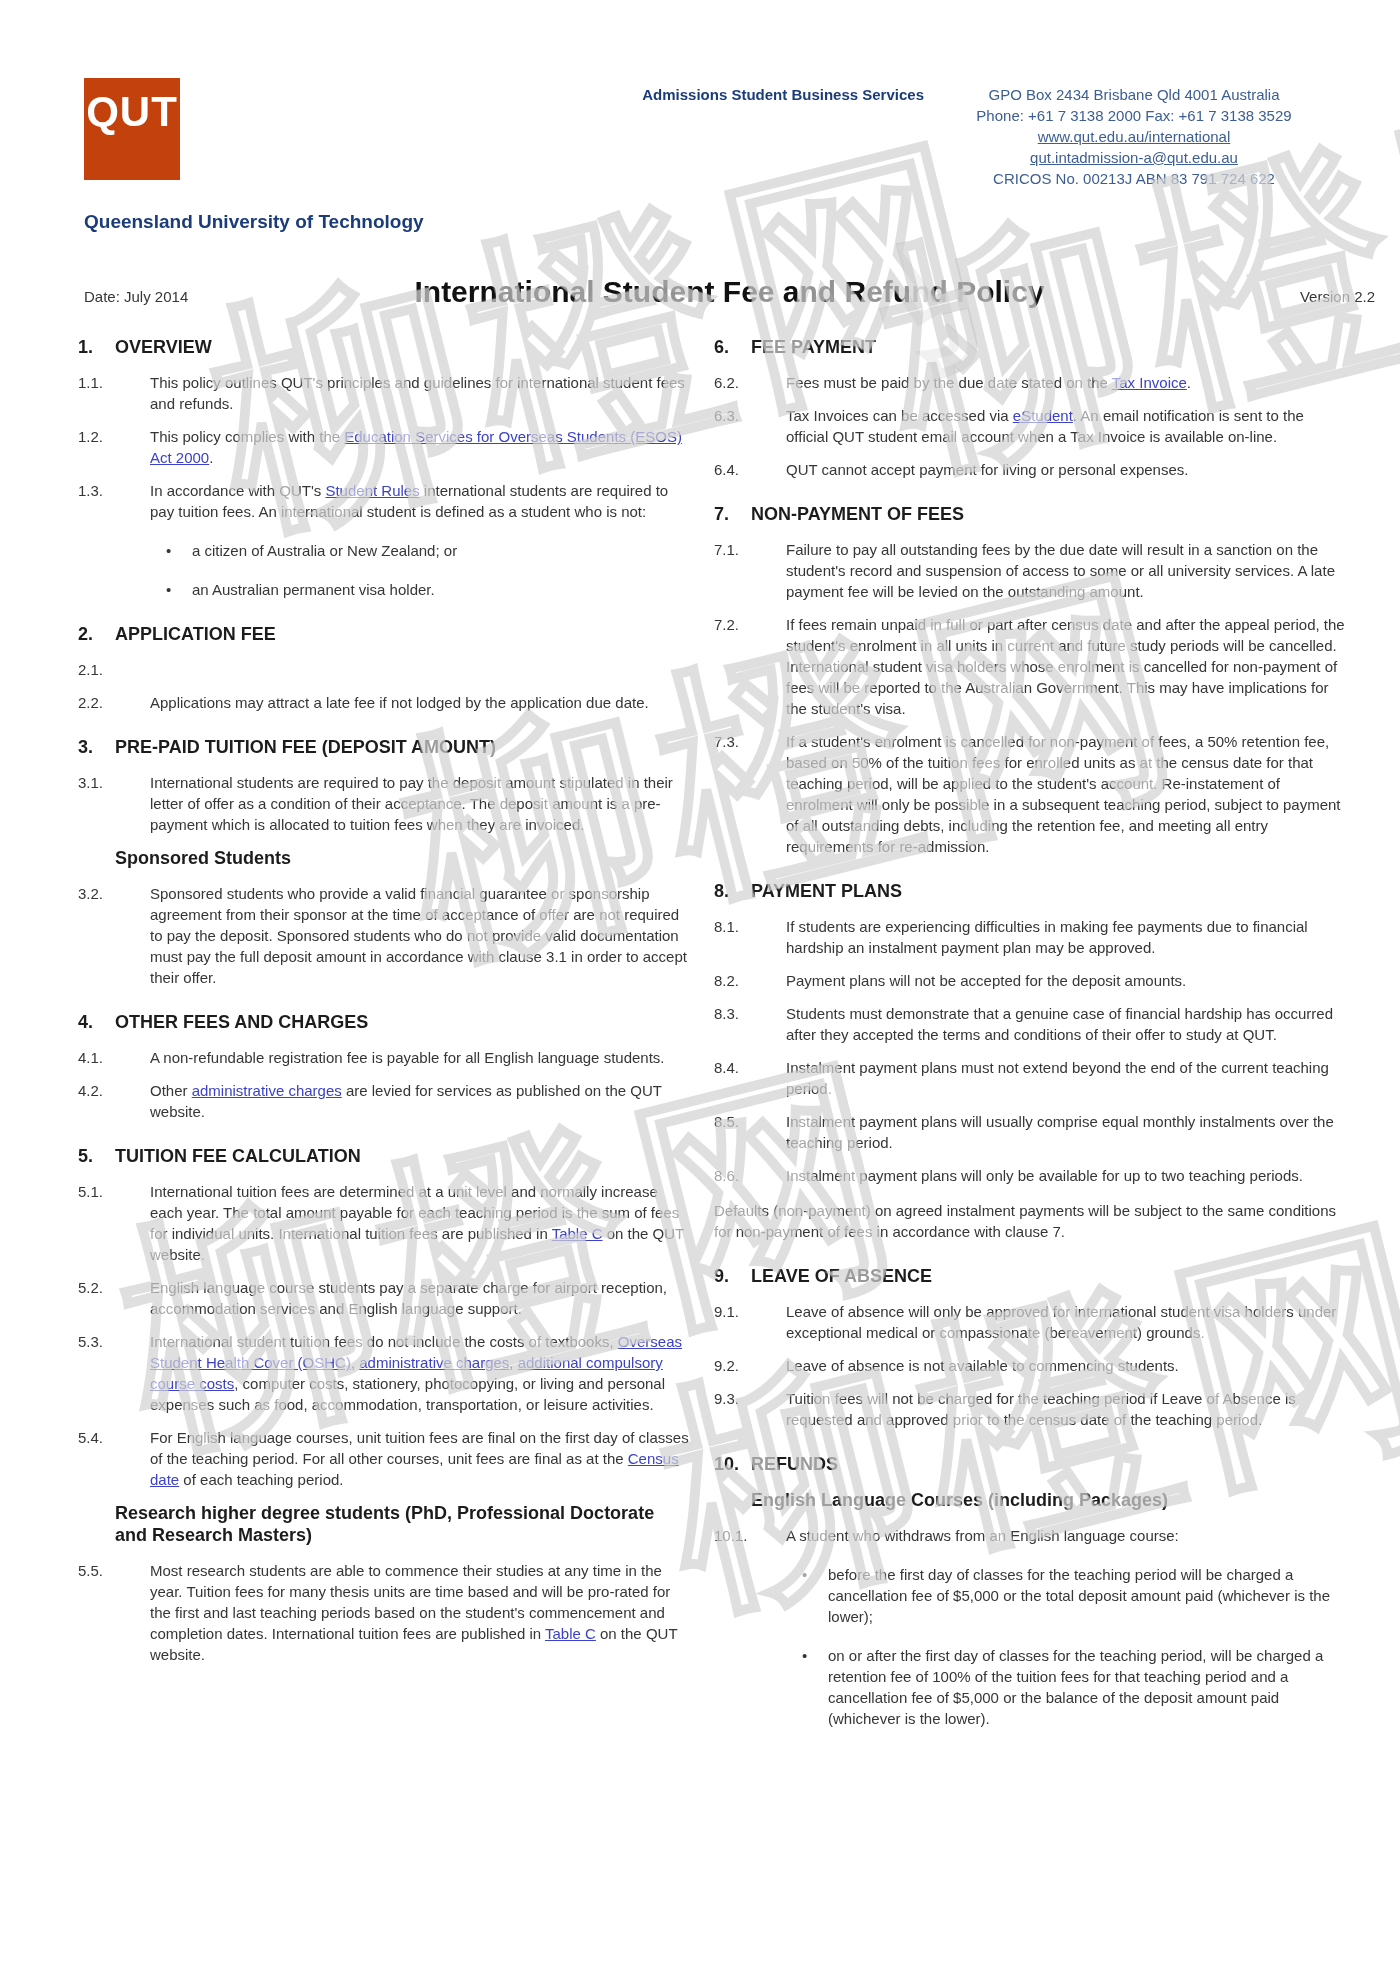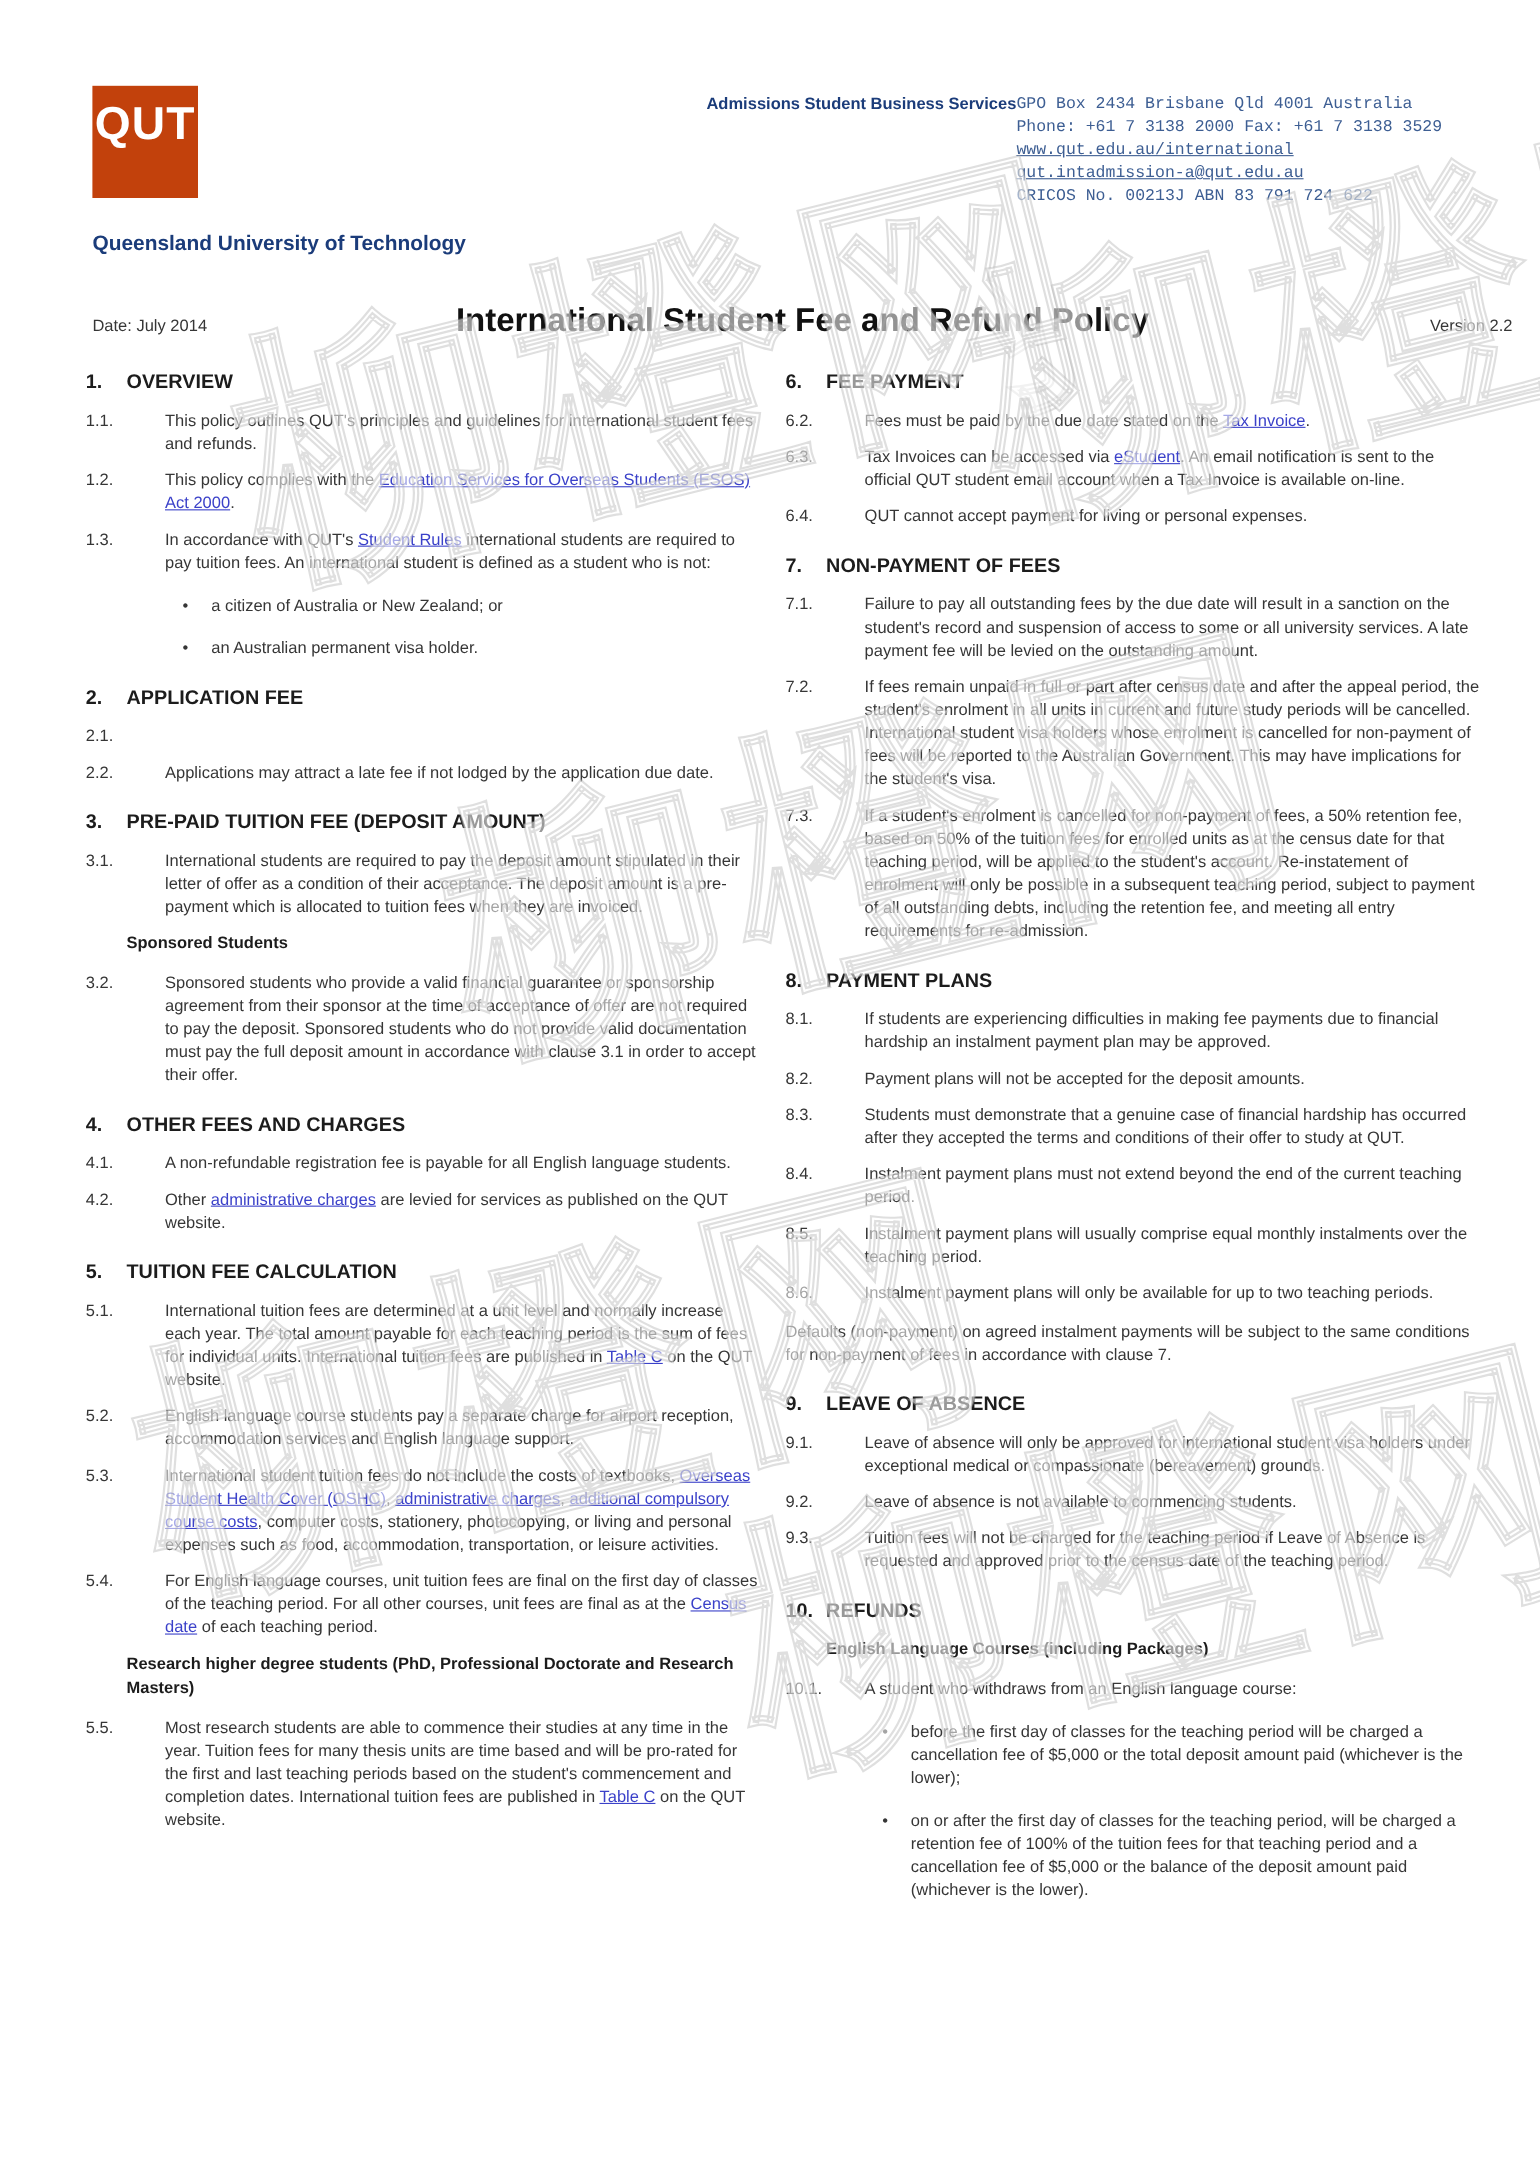--- a/index.html
+++ b/index.html
@@ -7,21 +7,21 @@
   .page{position:relative;width:1400px;min-height:1978px;margin:0 auto;background:#fff;overflow:hidden;}
 
   
   .letterhead{display:flex;justify-content:space-between;align-items:flex-start;padding:78px 56px 0 84px;}
   .logo-col{width:380px;}
   .logo-box{width:96px;height:102px;background:#c2410c;color:#ffffff;font-weight:bold;
             font-size:42px;letter-spacing:1px;display:flex;justify-content:center;align-items:flex-start;
             padding-top:10px;box-sizing:border-box;}
   .logo-caption{margin-top:31px;font-weight:bold;font-size:19px;color:#1b3c7a;white-space:nowrap;}
   .center-col{font-weight:bold;font-size:15px;color:#1b3c7a;margin-top:8px;text-align:right;flex:1;}
-  .contact-col{width:420px;text-align:left;font-size:15px;line-height:21px;color:#3d5e93;margin-top:6px;font-family:Liberation Mono, monospace;}
+  .contact-col{width:420px;text-align:center;font-size:15px;line-height:21px;color:#3d5e93;margin-top:6px;}
   .contact-col .hlink{display:block;color:#3d5e93;text-decoration:underline;cursor:pointer;}
 
   
   .title-bar{display:grid;grid-template-columns:200px 1fr 200px;align-items:baseline;
              padding:0 25px 0 84px;margin-top:42px;}
   .doc-date{font-size:15px;}
   .doc-title{font-size:30px;font-weight:bold;color:#111;text-align:center;margin:0;font-family:"Liberation Sans",sans-serif;}
   .doc-version{font-size:15px;text-align:right;}
 
   
@@ -36,21 +36,21 @@
   .s-title{flex:1;}
 
   .clause{display:flex;margin:0 0 12px 0;font-size:15px;line-height:21px;}
   .clause .num{width:72px;flex:none;}
   .clause .body{flex:1;}
 
   .bullet{display:flex;margin:18px 0 18px 72px;font-size:15px;line-height:21px;}
   .bullet .dot{width:42px;flex:none;padding-left:16px;box-sizing:border-box;}
   .bullet .body{flex:1;}
 
-  .subheading{font-weight:bold;font-size:15px;line-height:22px;color:#1c1c1c;margin:4px 0 14px 37px;}
+  .subheading{font-weight:bold;font-size:18px;line-height:22px;color:#1c1c1c;margin:4px 0 14px 37px;}
   .flush-para{font-size:15px;line-height:21px;margin:14px 0 12px 0;}
 
   .ilink{color:#3b41c9;text-decoration:underline;cursor:pointer;}
 
   
   .watermark-layer{position:absolute;inset:0;pointer-events:none;z-index:6;}
   .wm{position:absolute;font-weight:bold;font-size:250px;letter-spacing:14px;white-space:nowrap;
       color:rgba(255,255,255,0.55);-webkit-text-stroke:2px rgba(170,170,170,0.38);
       transform:rotate(-14deg);user-select:none;}
   .wm1{left:210px;top:170px;}

